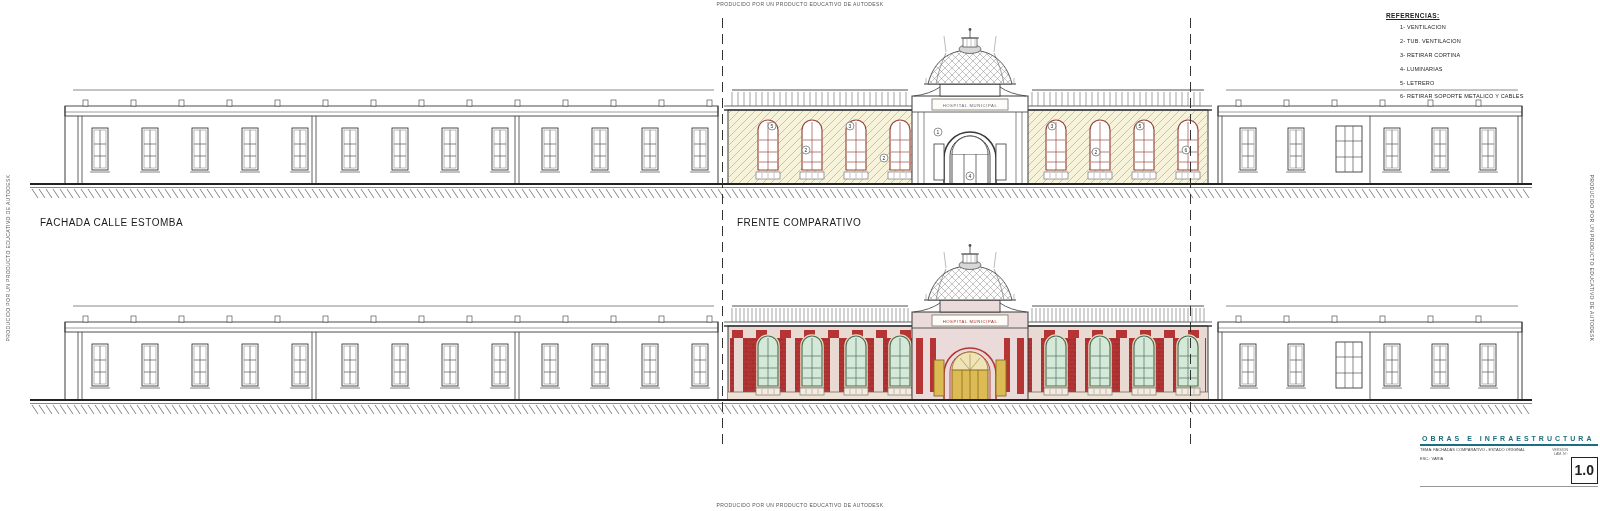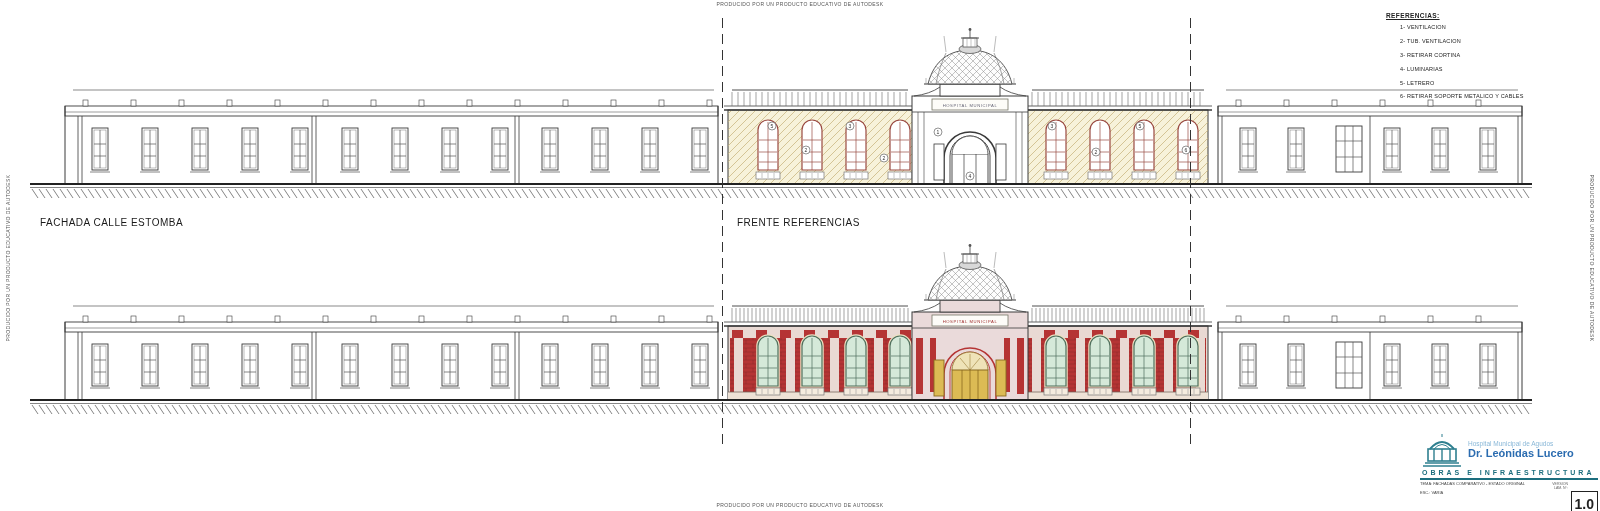--- a/index.html
+++ b/index.html
@@ -1284,52 +1284,35 @@
       <line x1="1502" y1="163" x2="1508" y2="172" stroke="#666" stroke-width="0.8"></line>
       <line x1="1509" y1="163" x2="1515" y2="172" stroke="#666" stroke-width="0.8"></line>
       <line x1="1516" y1="163" x2="1522" y2="172" stroke="#666" stroke-width="0.8"></line>
       <line x1="1523" y1="163" x2="1529" y2="172" stroke="#666" stroke-width="0.8"></line>
     </svg>
 
   <div id="cutline-l" class="cutline"></div>
   <div id="cutline-r" class="cutline"></div>
 
   <div id="label-left" class="elev-label">FACHADA CALLE ESTOMBA</div>
-  <div id="label-center" class="elev-label">FRENTE REFERENCIAS</div>
+  <div id="label-center" class="elev-label">FRENTE COMPARATIVO</div>
 
   <div id="legend">
     <div class="legend-title">REFERENCIAS:</div>
     <div id="legend-items">
         <div class="legend-item">1- VENTILACION</div>
         <div class="legend-item">2- TUB. VENTILACION</div>
         <div class="legend-item">3- RETIRAR CORTINA</div>
         <div class="legend-item">4- LUMINARIAS</div>
         <div class="legend-item">5- LETRERO</div>
         <div class="legend-item">6- RETIRAR SOPORTE METALICO Y CABLES</div>
       </div>
   </div>
 
   <div id="titleblock">
-    <div id="tb-row1">
-      <svg id="tb-logo" width="44" height="34" viewBox="0 0 44 34">
-        <path d="M10 16 Q22 2 34 16" fill="none" stroke="#2e7f8f" stroke-width="2"></path>
-        <path d="M14 16 Q22 7 30 16" fill="none" stroke="#2e7f8f" stroke-width="1"></path>
-        <line x1="22" y1="4" x2="22" y2="1" stroke="#2e7f8f" stroke-width="1"></line>
-        <rect x="8" y="16" width="28" height="12" fill="none" stroke="#2e7f8f" stroke-width="1.6"></rect>
-        <line x1="14" y1="16" x2="14" y2="28" stroke="#2e7f8f" stroke-width="1.4"></line>
-        <line x1="22" y1="16" x2="22" y2="28" stroke="#2e7f8f" stroke-width="1.4"></line>
-        <line x1="30" y1="16" x2="30" y2="28" stroke="#2e7f8f" stroke-width="1.4"></line>
-        <line x1="5" y1="30" x2="39" y2="30" stroke="#2e7f8f" stroke-width="1.6"></line>
-        <line x1="3" y1="33" x2="41" y2="33" stroke="#2e7f8f" stroke-width="1.6"></line>
-      </svg>
-      <div id="tb-names">
-        <span id="tb-hospital1">Hospital Municipal de Agudos</span>
-        <span id="tb-hospital2">Dr. Leónidas Lucero</span>
-      </div>
-    </div>
     <div id="tb-dept">OBRAS E INFRAESTRUCTURA</div>
     <div id="tb-mid">
       <div id="tb-mid-left">
         <span id="tb-subject">TEMA: FACHADAS COMPARATIVO - ESTADO ORIGINAL</span>
         <span id="tb-scale">ESC.: VARIA</span>
       </div>
       <div id="tb-mid-right">
         <span id="tb-version-label">VERSION</span>
         <span id="tb-sheet-label">LAM. N°:</span>
         <span id="tb-version-box">1.0</span>

